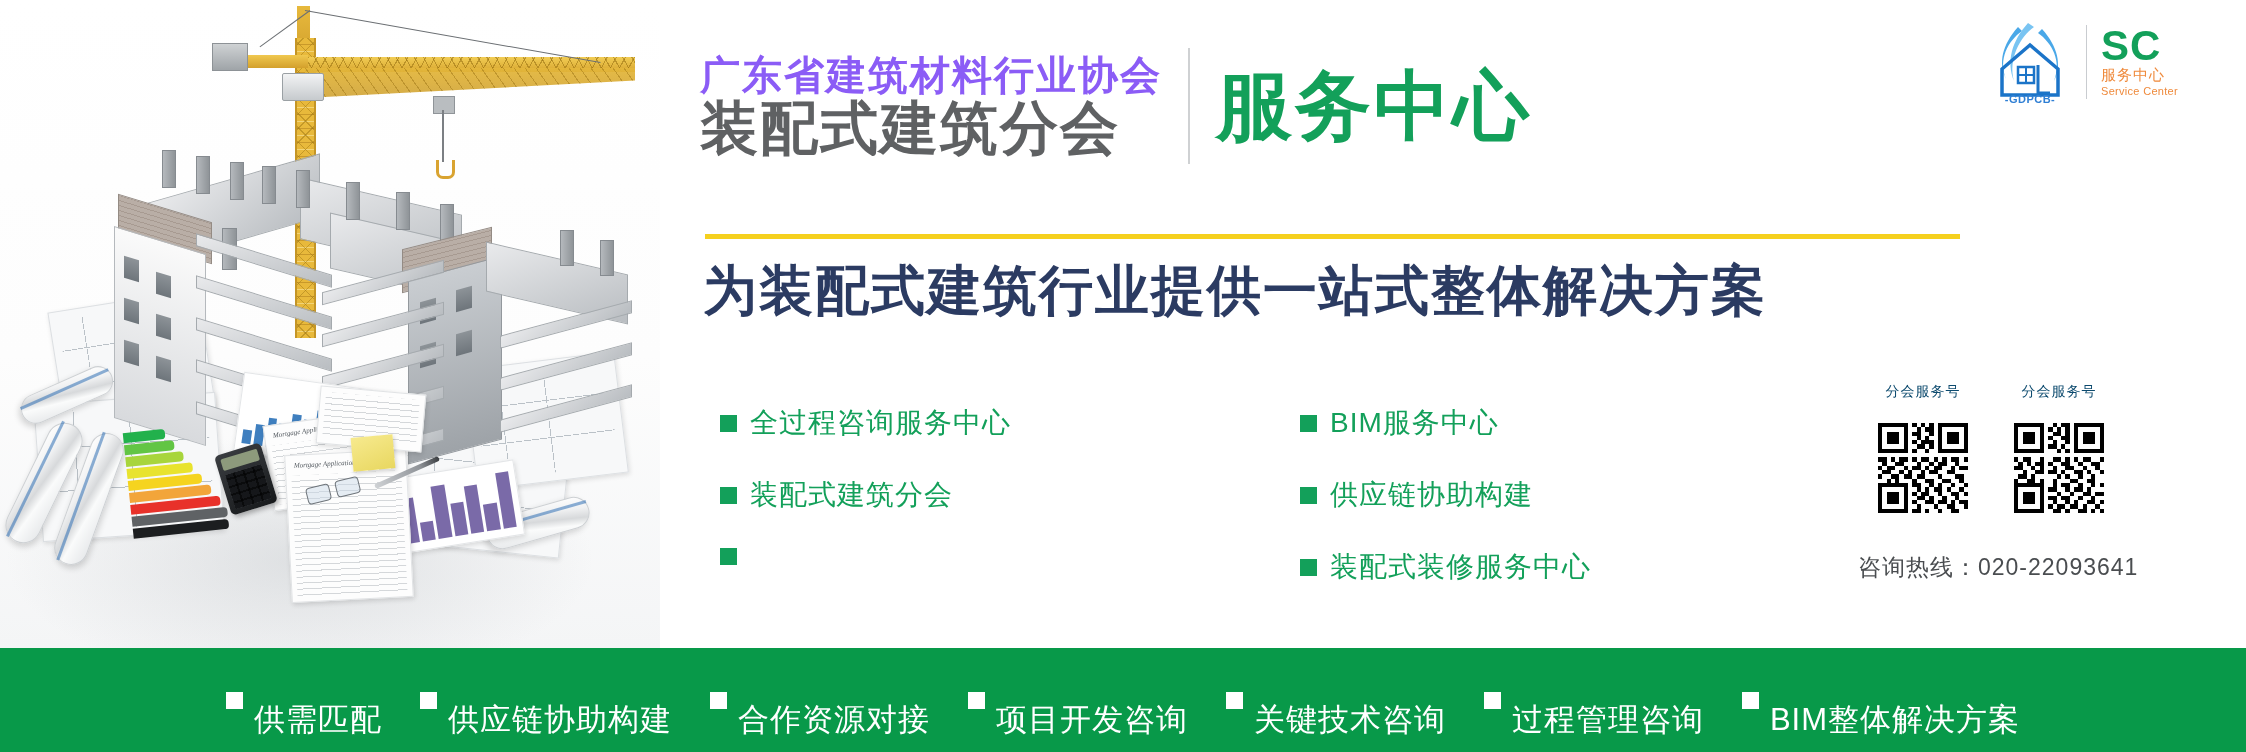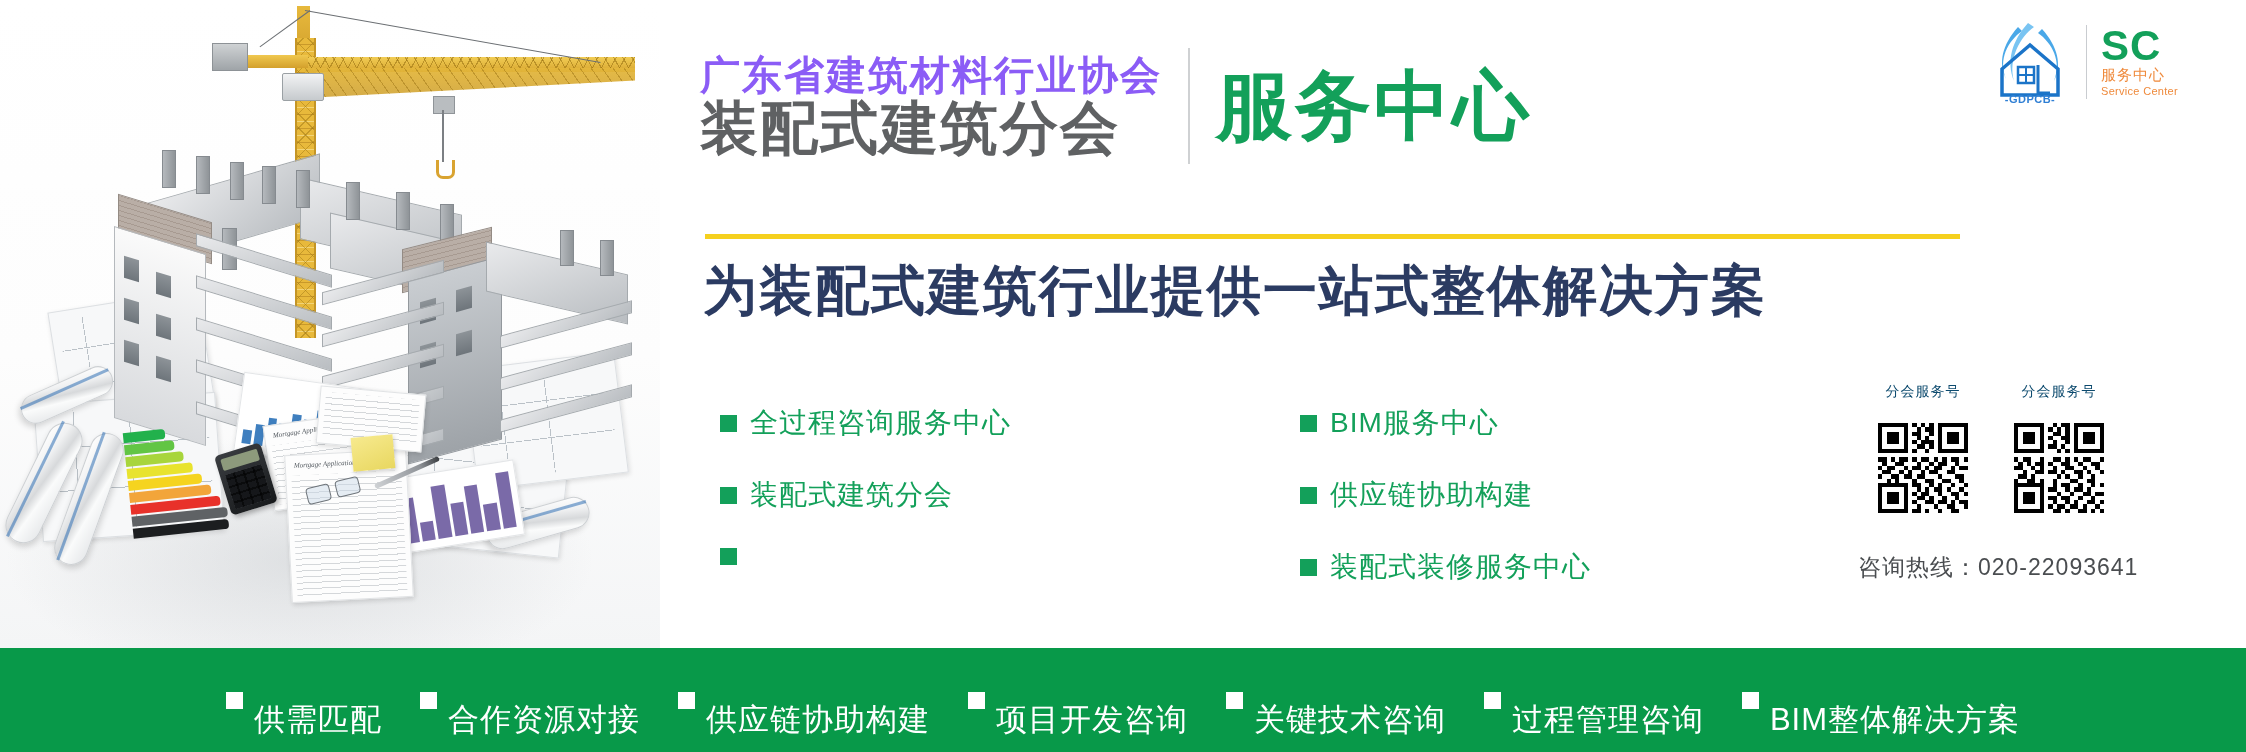--- a/index.html
+++ b/index.html
@@ -560,28 +560,28 @@
 
   <div class="hotline">咨询热线：020-22093641</div>
 
   <div class="footer">
     <div class="f-item">
       <span class="f-bullet"></span>
       <span class="f-label">供需匹配</span>
     </div>
     <div class="f-item">
       <span class="f-bullet"></span>
+      <span class="f-label">供应链协助构建</span>
+    </div>
+    <div class="f-item">
+      <span class="f-bullet"></span>
       <span class="f-label">合作资源对接</span>
     </div>
     <div class="f-item">
       <span class="f-bullet"></span>
-      <span class="f-label">供应链协助构建</span>
-    </div>
-    <div class="f-item">
-      <span class="f-bullet"></span>
       <span class="f-label">项目开发咨询</span>
     </div>
     <div class="f-item">
       <span class="f-bullet"></span>
       <span class="f-label">关键技术咨询</span>
     </div>
     <div class="f-item">
       <span class="f-bullet"></span>
       <span class="f-label">过程管理咨询</span>
     </div>

